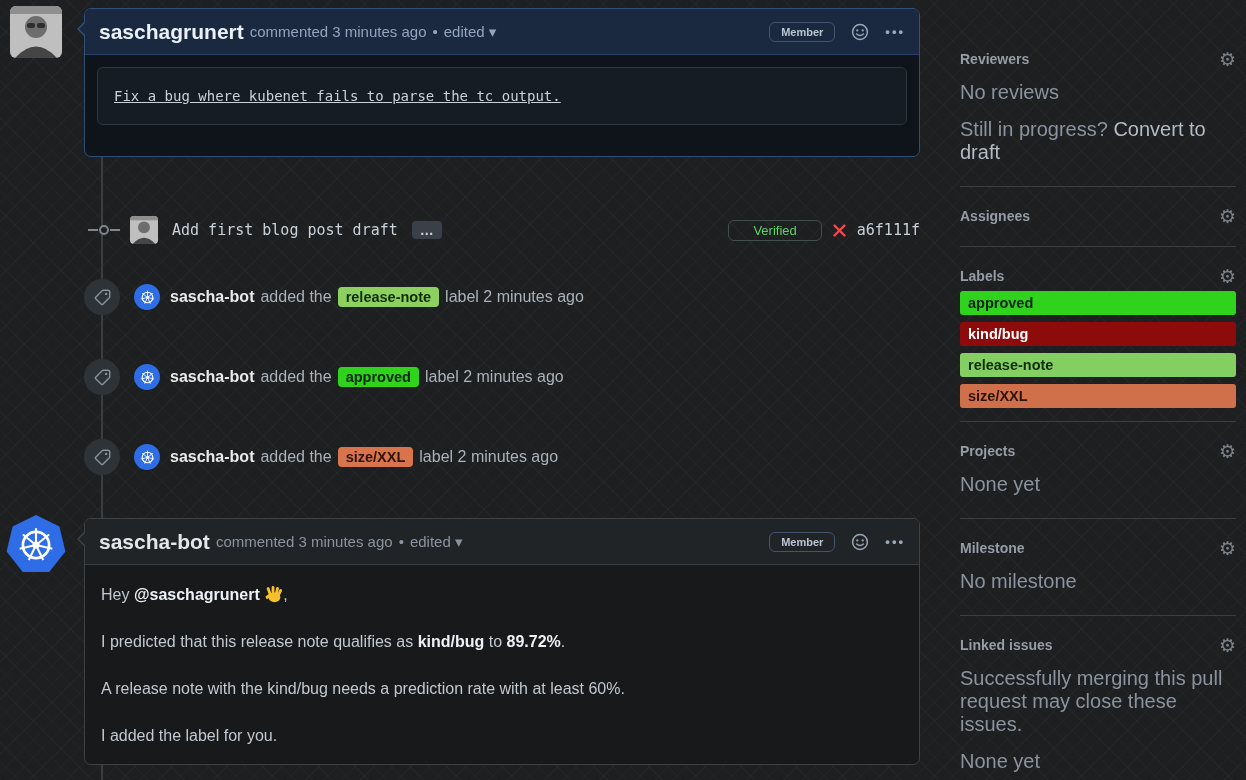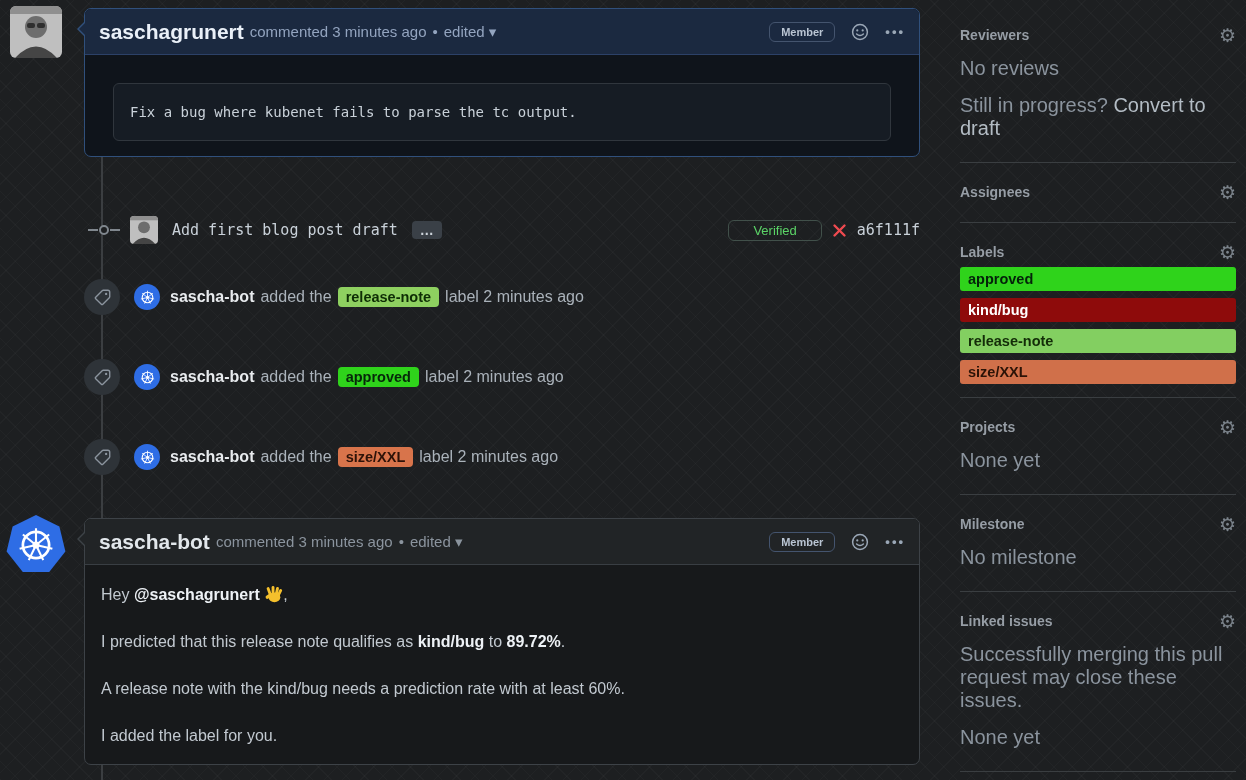--- a/index.html
+++ b/index.html
@@ -39,21 +39,21 @@
   .c2 .author{ color:#e2e7eb; }
 
   .author{ font-weight:bold; font-size:21px; }
   .meta{ font-size:15px; }
   .hdr-right{ margin-left:auto; display:flex; align-items:center; gap:16px; }
   .member-badge{ border:1px solid #44546e; color:#bac5d3; font-size:11px; font-weight:bold;
                  padding:3px 11px; border-radius:6px; background:transparent; cursor:pointer; }
   .icon-btn{ background:none; border:none; cursor:pointer; display:flex; align-items:center; }
   .kebab{ color:#9aa7b6; font-size:13px; letter-spacing:2px; font-weight:bold; }
 
-  .codewrap{ padding:28px; }
+  .codewrap{ padding:12px;text-decoration:underline; }
   .codeblock{ background:#161c24; border:1px solid #30363d; border-radius:6px;
               padding:20px 16px; font-family:"DejaVu Sans Mono", monospace;
               font-size:14px; color:#c9d1d9; }
 
   .c2 .cbody{ padding:20px 16px 0; font-size:16px; color:#c2c9d0; }
   .c2 .cbody p{ margin:0 0 29px; line-height:18px; }
   .c2 .cbody b{ color:#eef2f6; }
 
   
   .photo-avatar{ position:absolute; left:10px; top:6px; width:52px; height:52px;
@@ -85,21 +85,21 @@
   .tag-circle{ width:36px; height:36px; border-radius:50%; background:#2e3338; flex:none;
                display:flex; align-items:center; justify-content:center; }
   .event-text{ margin-left:10px; font-size:16px; color:#aab2ba; display:flex; align-items:center; gap:6px; }
   .event-actor{ font-weight:bold; color:#e8ebee; }
   .label-chip{ padding:2px 8px; border-radius:4px; font-weight:bold; font-size:14.5px; cursor:pointer; }
   .event-row .k8s-small{ margin-left:14px; }
 
   
   .sidebar{ position:absolute; left:960px; top:0; width:276px; }
   .sb-section{ padding:21px 0 22px; border-bottom:1px solid #3a3e41; }
-  .sb-section.first{ padding-top:27px; }
+  .sb-section.first{ padding-top:27px;margin-top:24px; }
   .sb-head{ display:flex; align-items:center; }
   .sb-title{ font-size:14px; font-weight:bold; color:#969da5; }
   .gear{ margin-left:auto; color:#7b838b; font-size:19px; line-height:14px; cursor:pointer;
          background:none; border:none; font-family:"DejaVu Sans", sans-serif; }
   .sb-line{ margin-top:14px; font-size:20px; color:#8b949e; line-height:23px; }
   .sb-link{ color:#b3bcc4; cursor:pointer; }
   .label-bar{ display:block; margin-top:7px; padding:2px 8px; border-radius:3px;
               font-weight:bold; font-size:14.5px; line-height:20px; cursor:pointer; text-decoration:none; }
 </style>
 </head>

